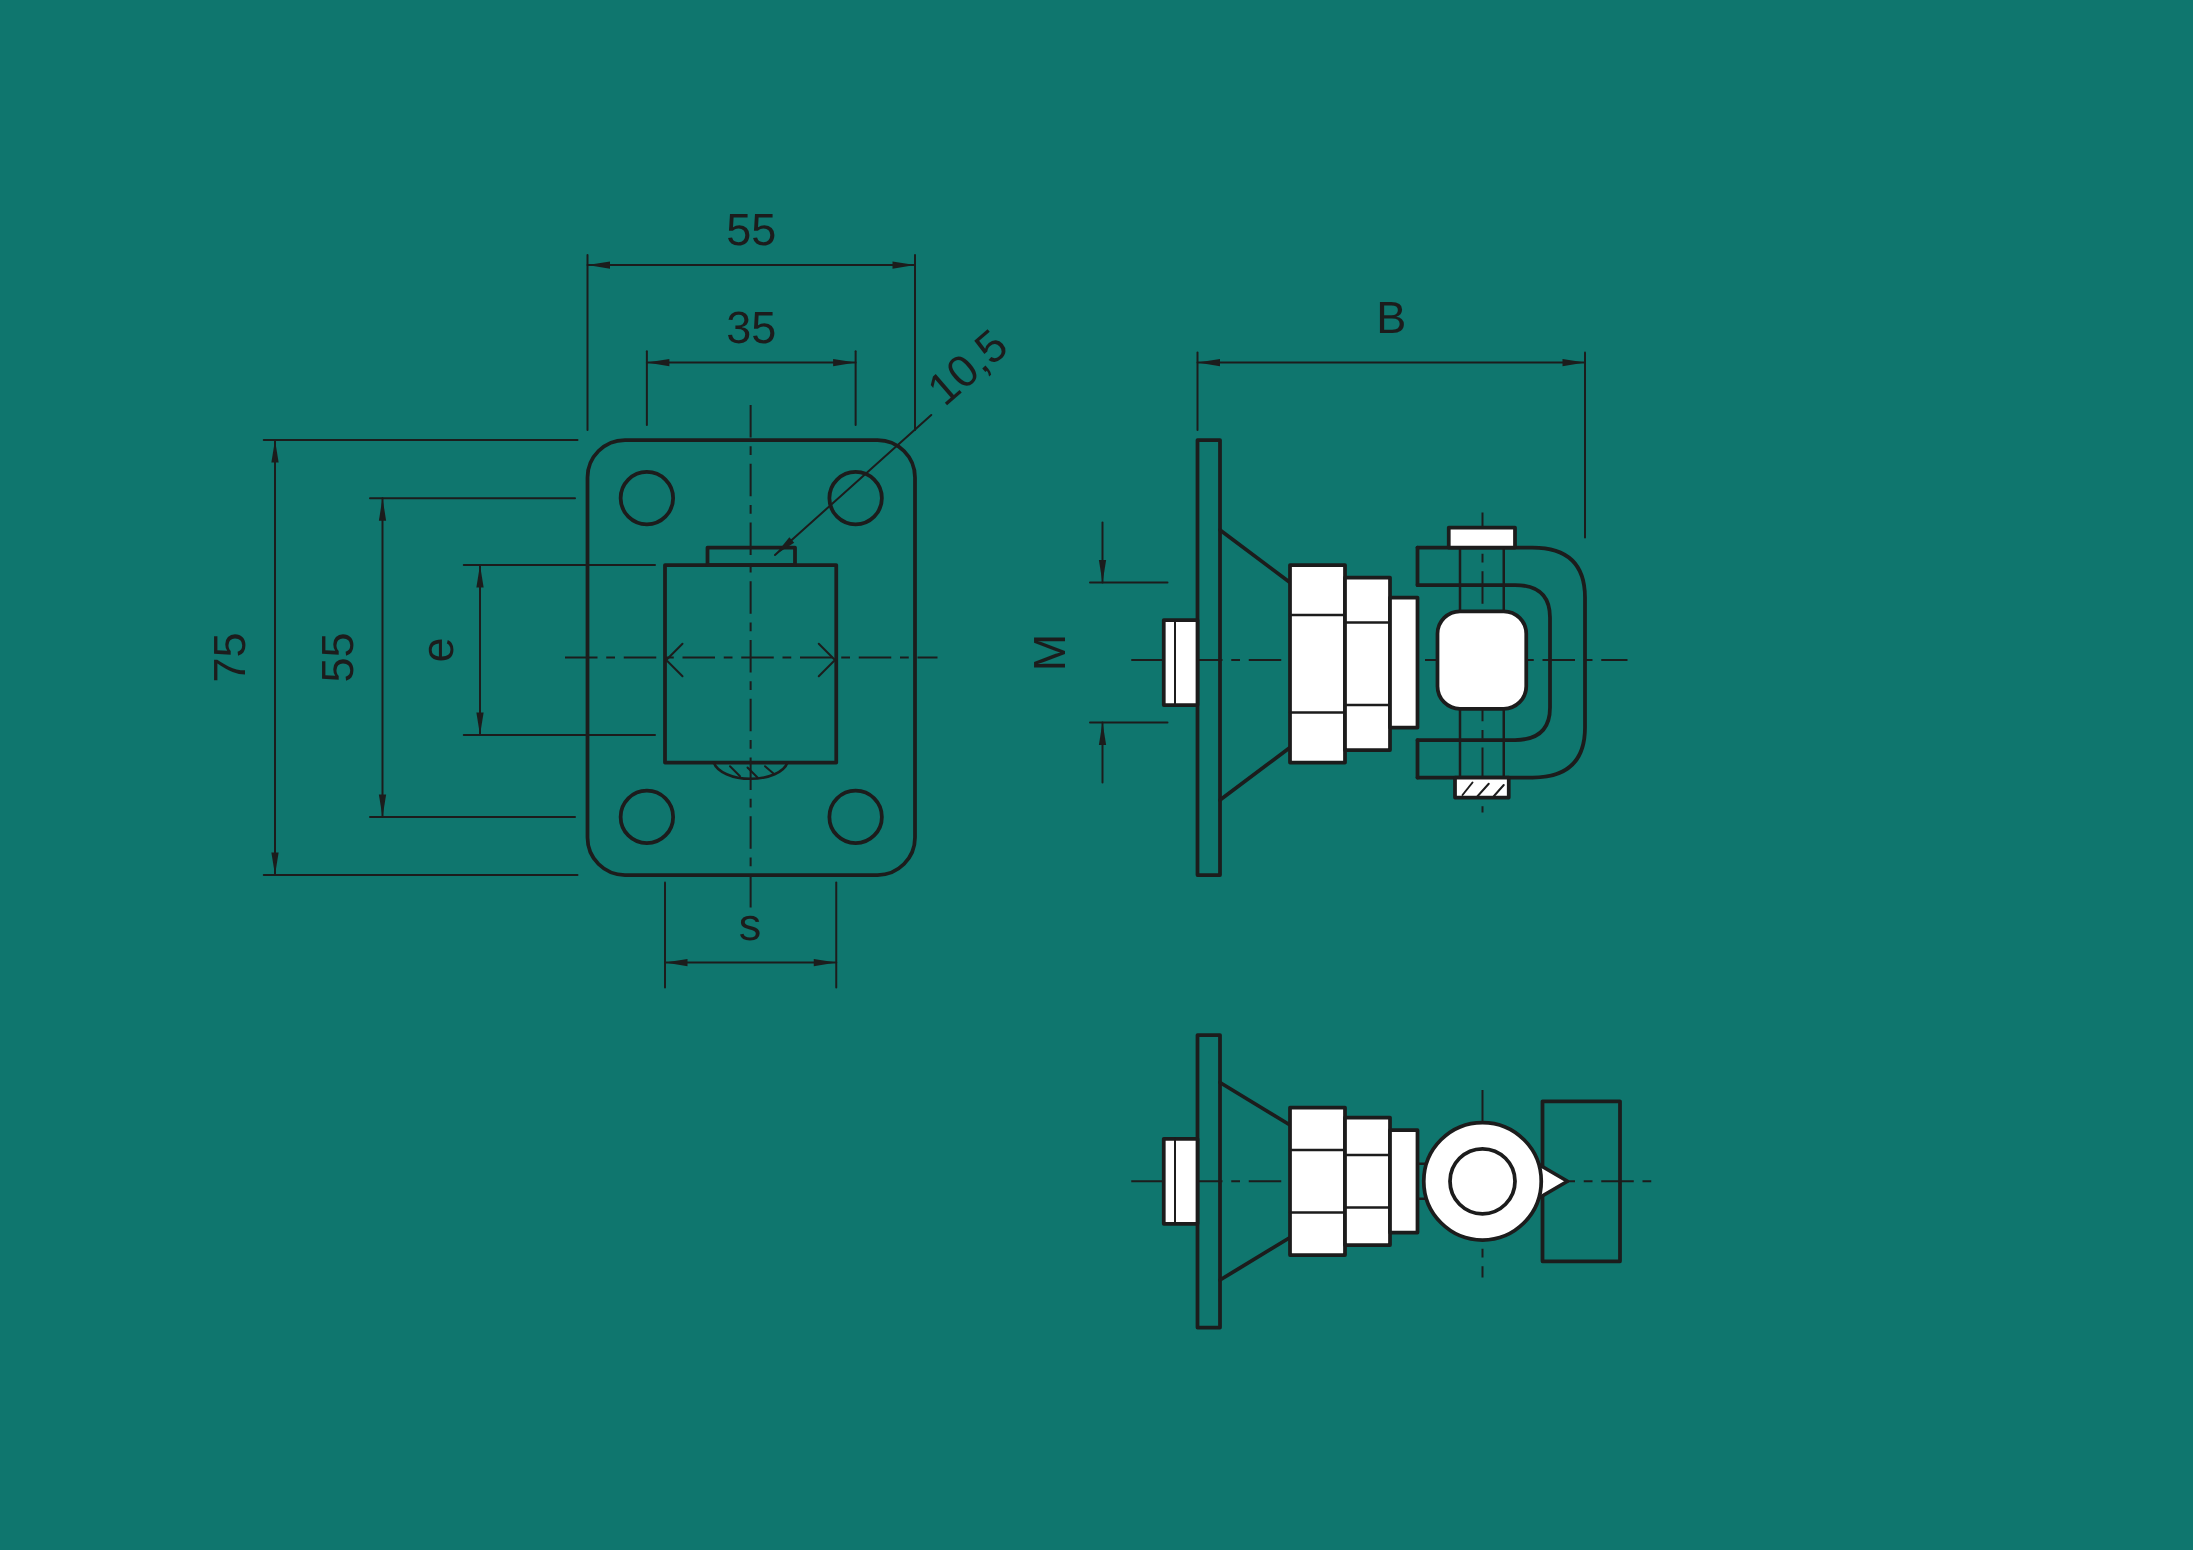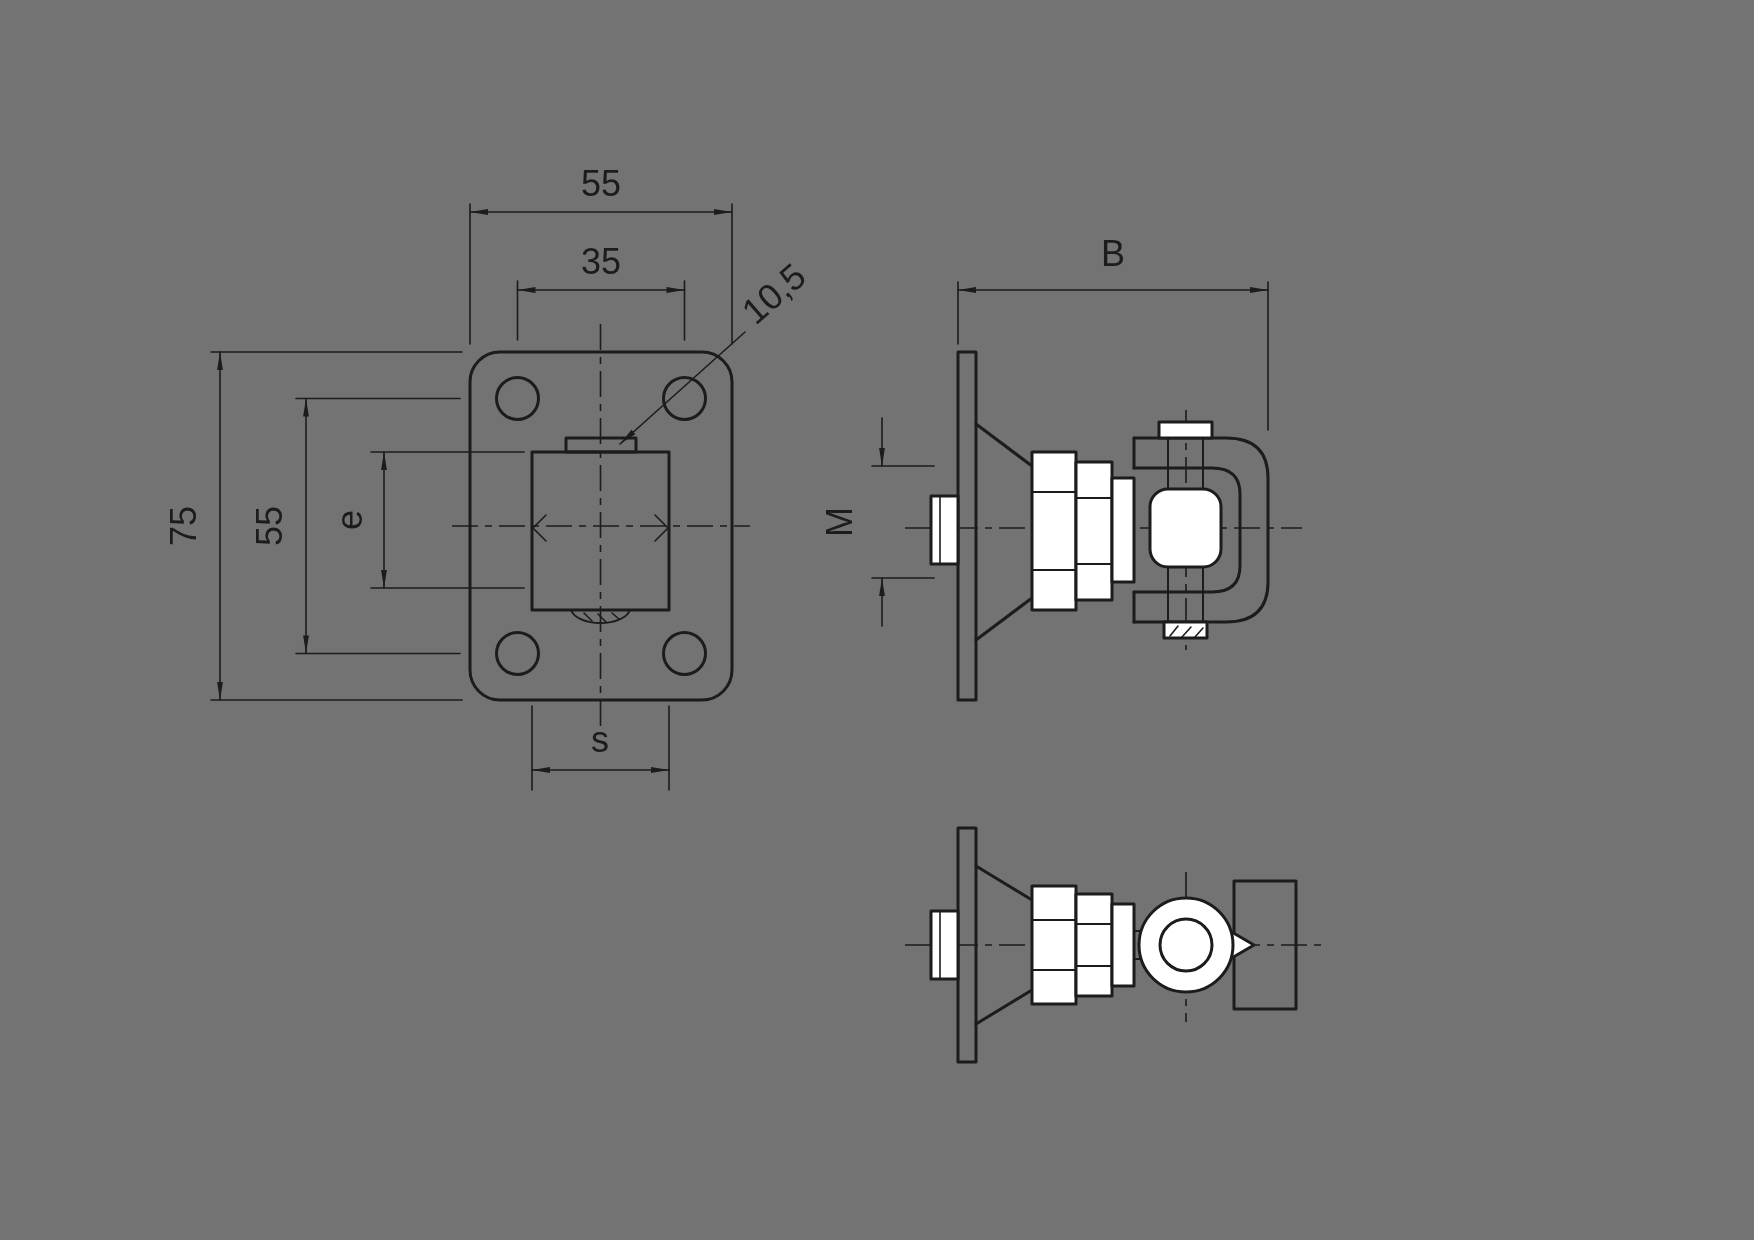--- a/index.html
+++ b/index.html
@@ -1,19 +1,19 @@
 <!DOCTYPE html>
 <html><head>
 <meta charset="utf-8">
 <style>
   html,body{margin:0;padding:0;background:#ffffff;}
   .canvas{
     position:relative;
     width:1754px;height:1240px;
-    background:#737373;
+    background:#0f766e;
     font-family:"Liberation Sans",sans-serif;
     overflow:hidden;
   }
   svg{display:block;}
   .obj{fill:none;stroke:#1c1c1c;stroke-width:3;stroke-linecap:round;stroke-linejoin:round;}
   .obj2{fill:none;stroke:#1c1c1c;stroke-width:2;stroke-linecap:round;stroke-linejoin:round;}
   .thin{fill:none;stroke:#1c1c1c;stroke-width:1.6;stroke-linecap:round;}
   .cl{fill:none;stroke:#1c1c1c;stroke-width:1.6;stroke-dasharray:26 7 7 7;}
   .wfill{fill:#ffffff;}
   text.dim{

